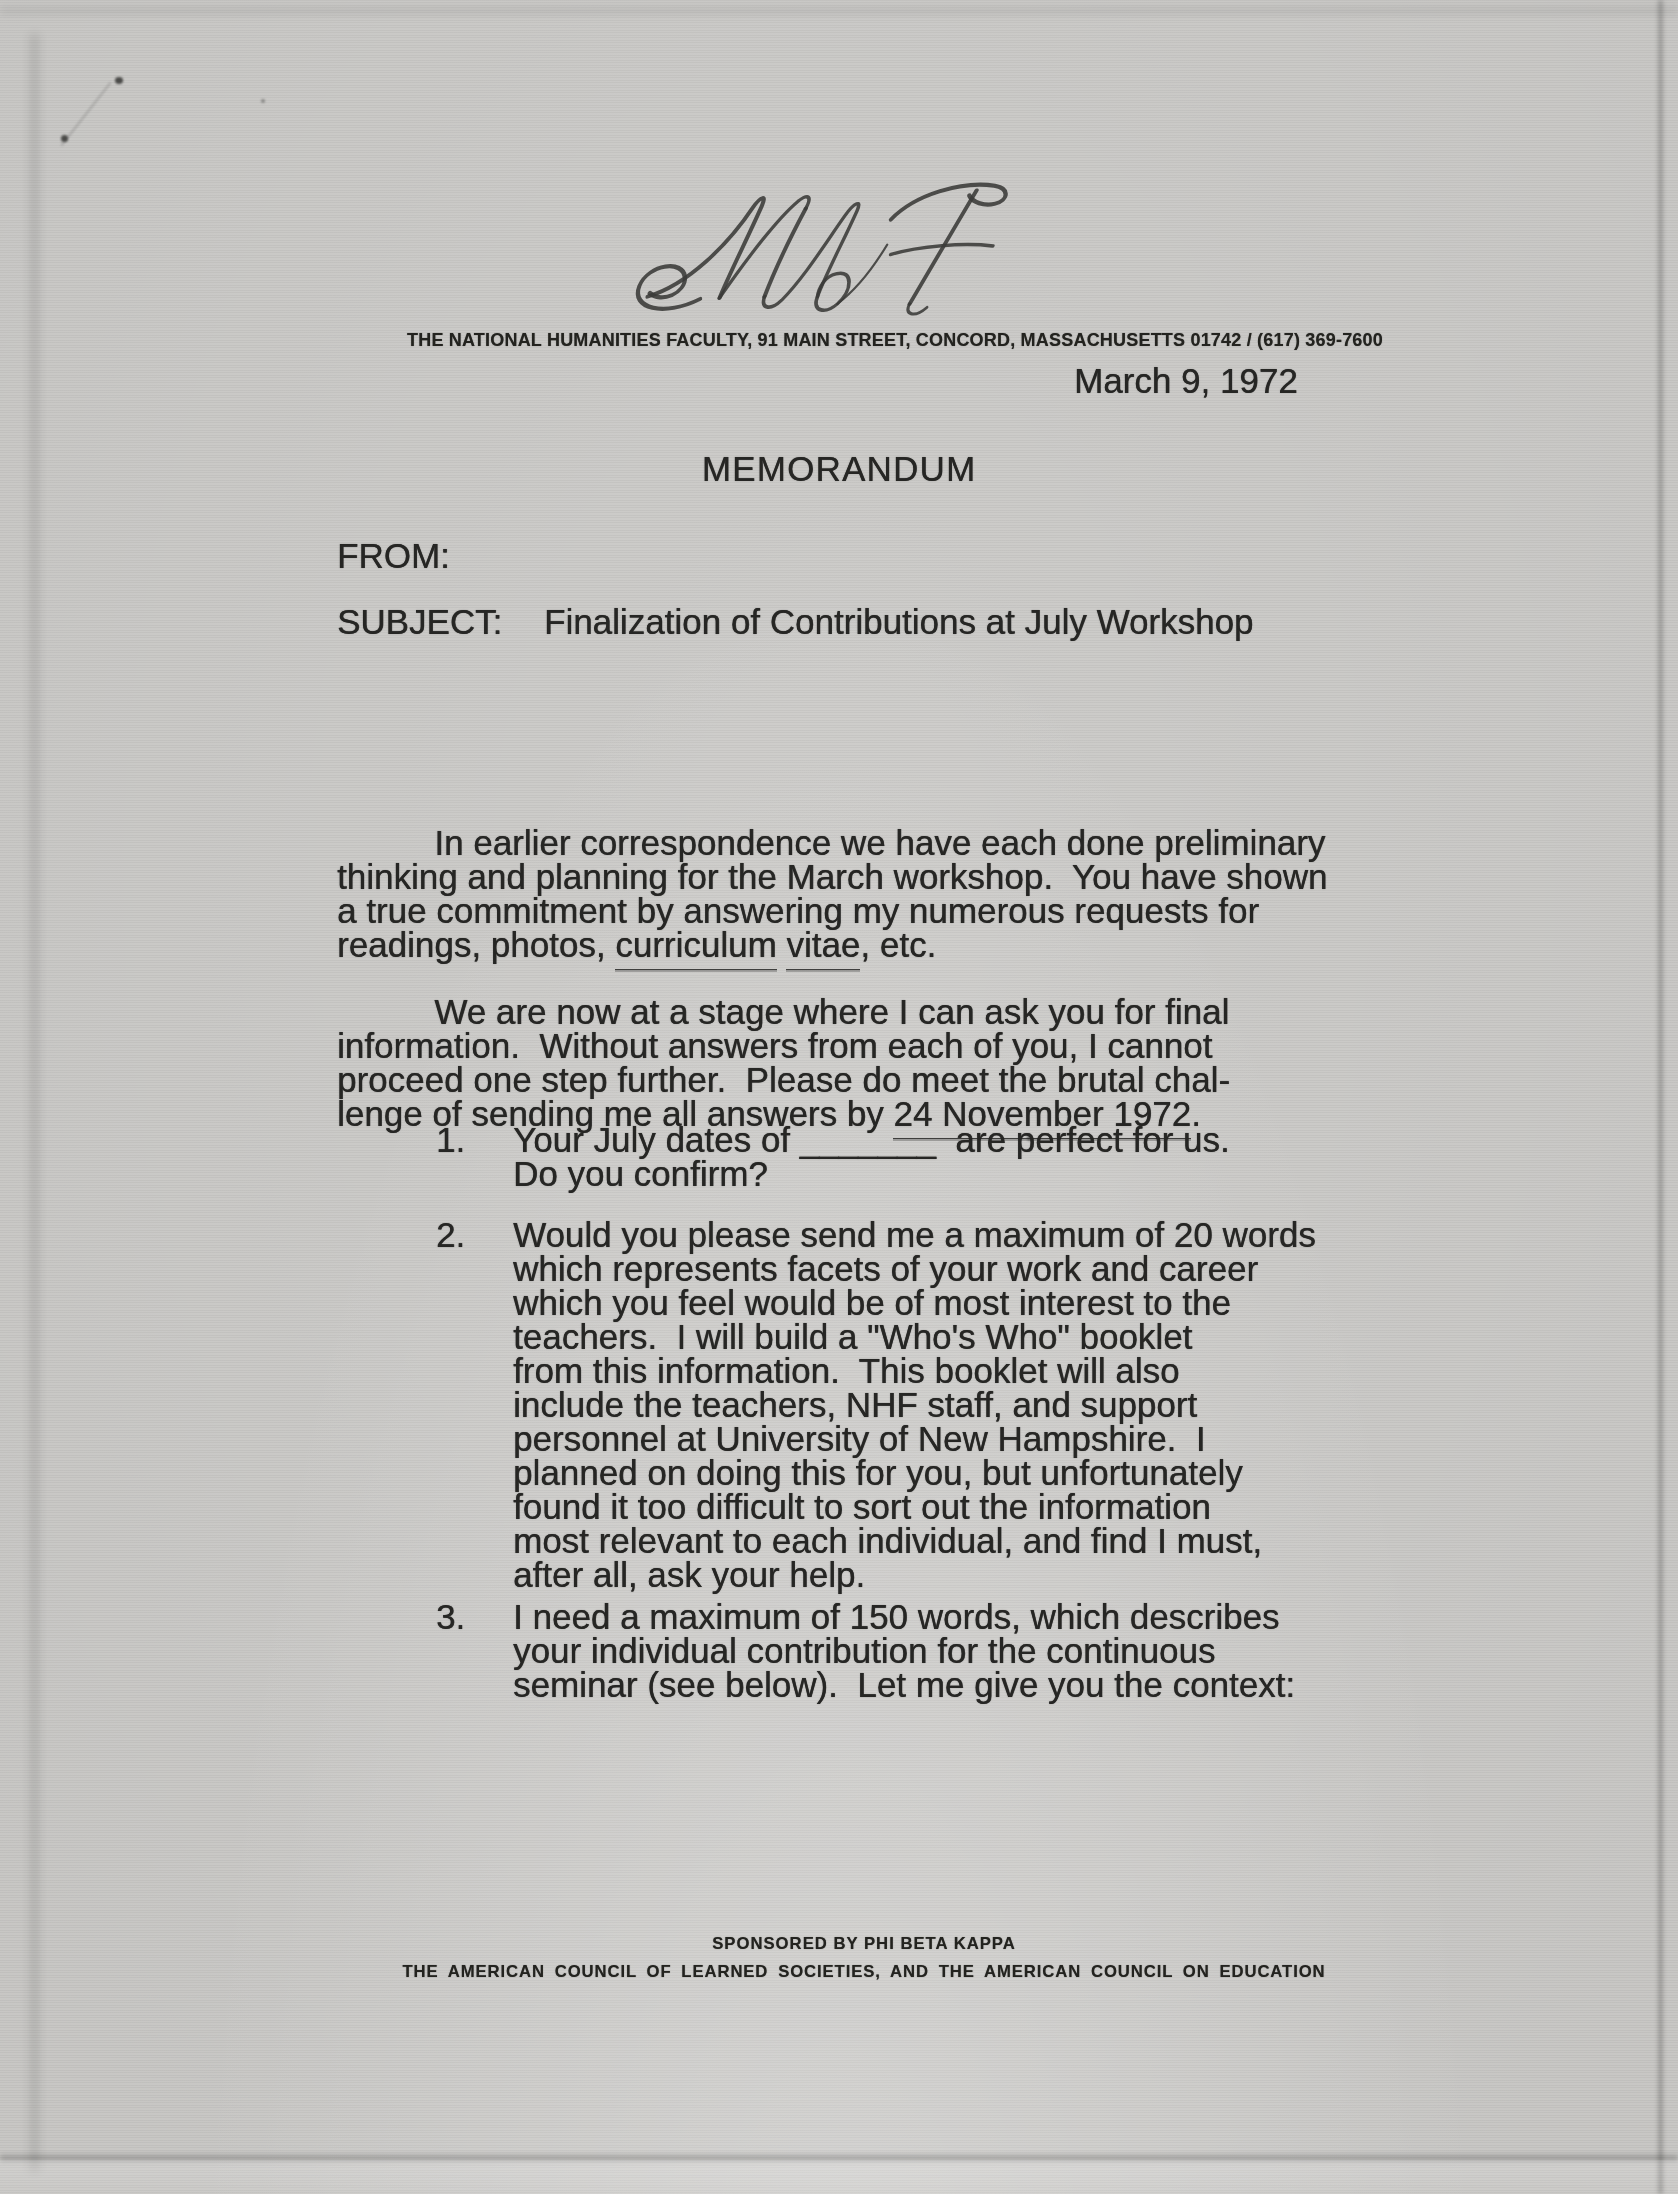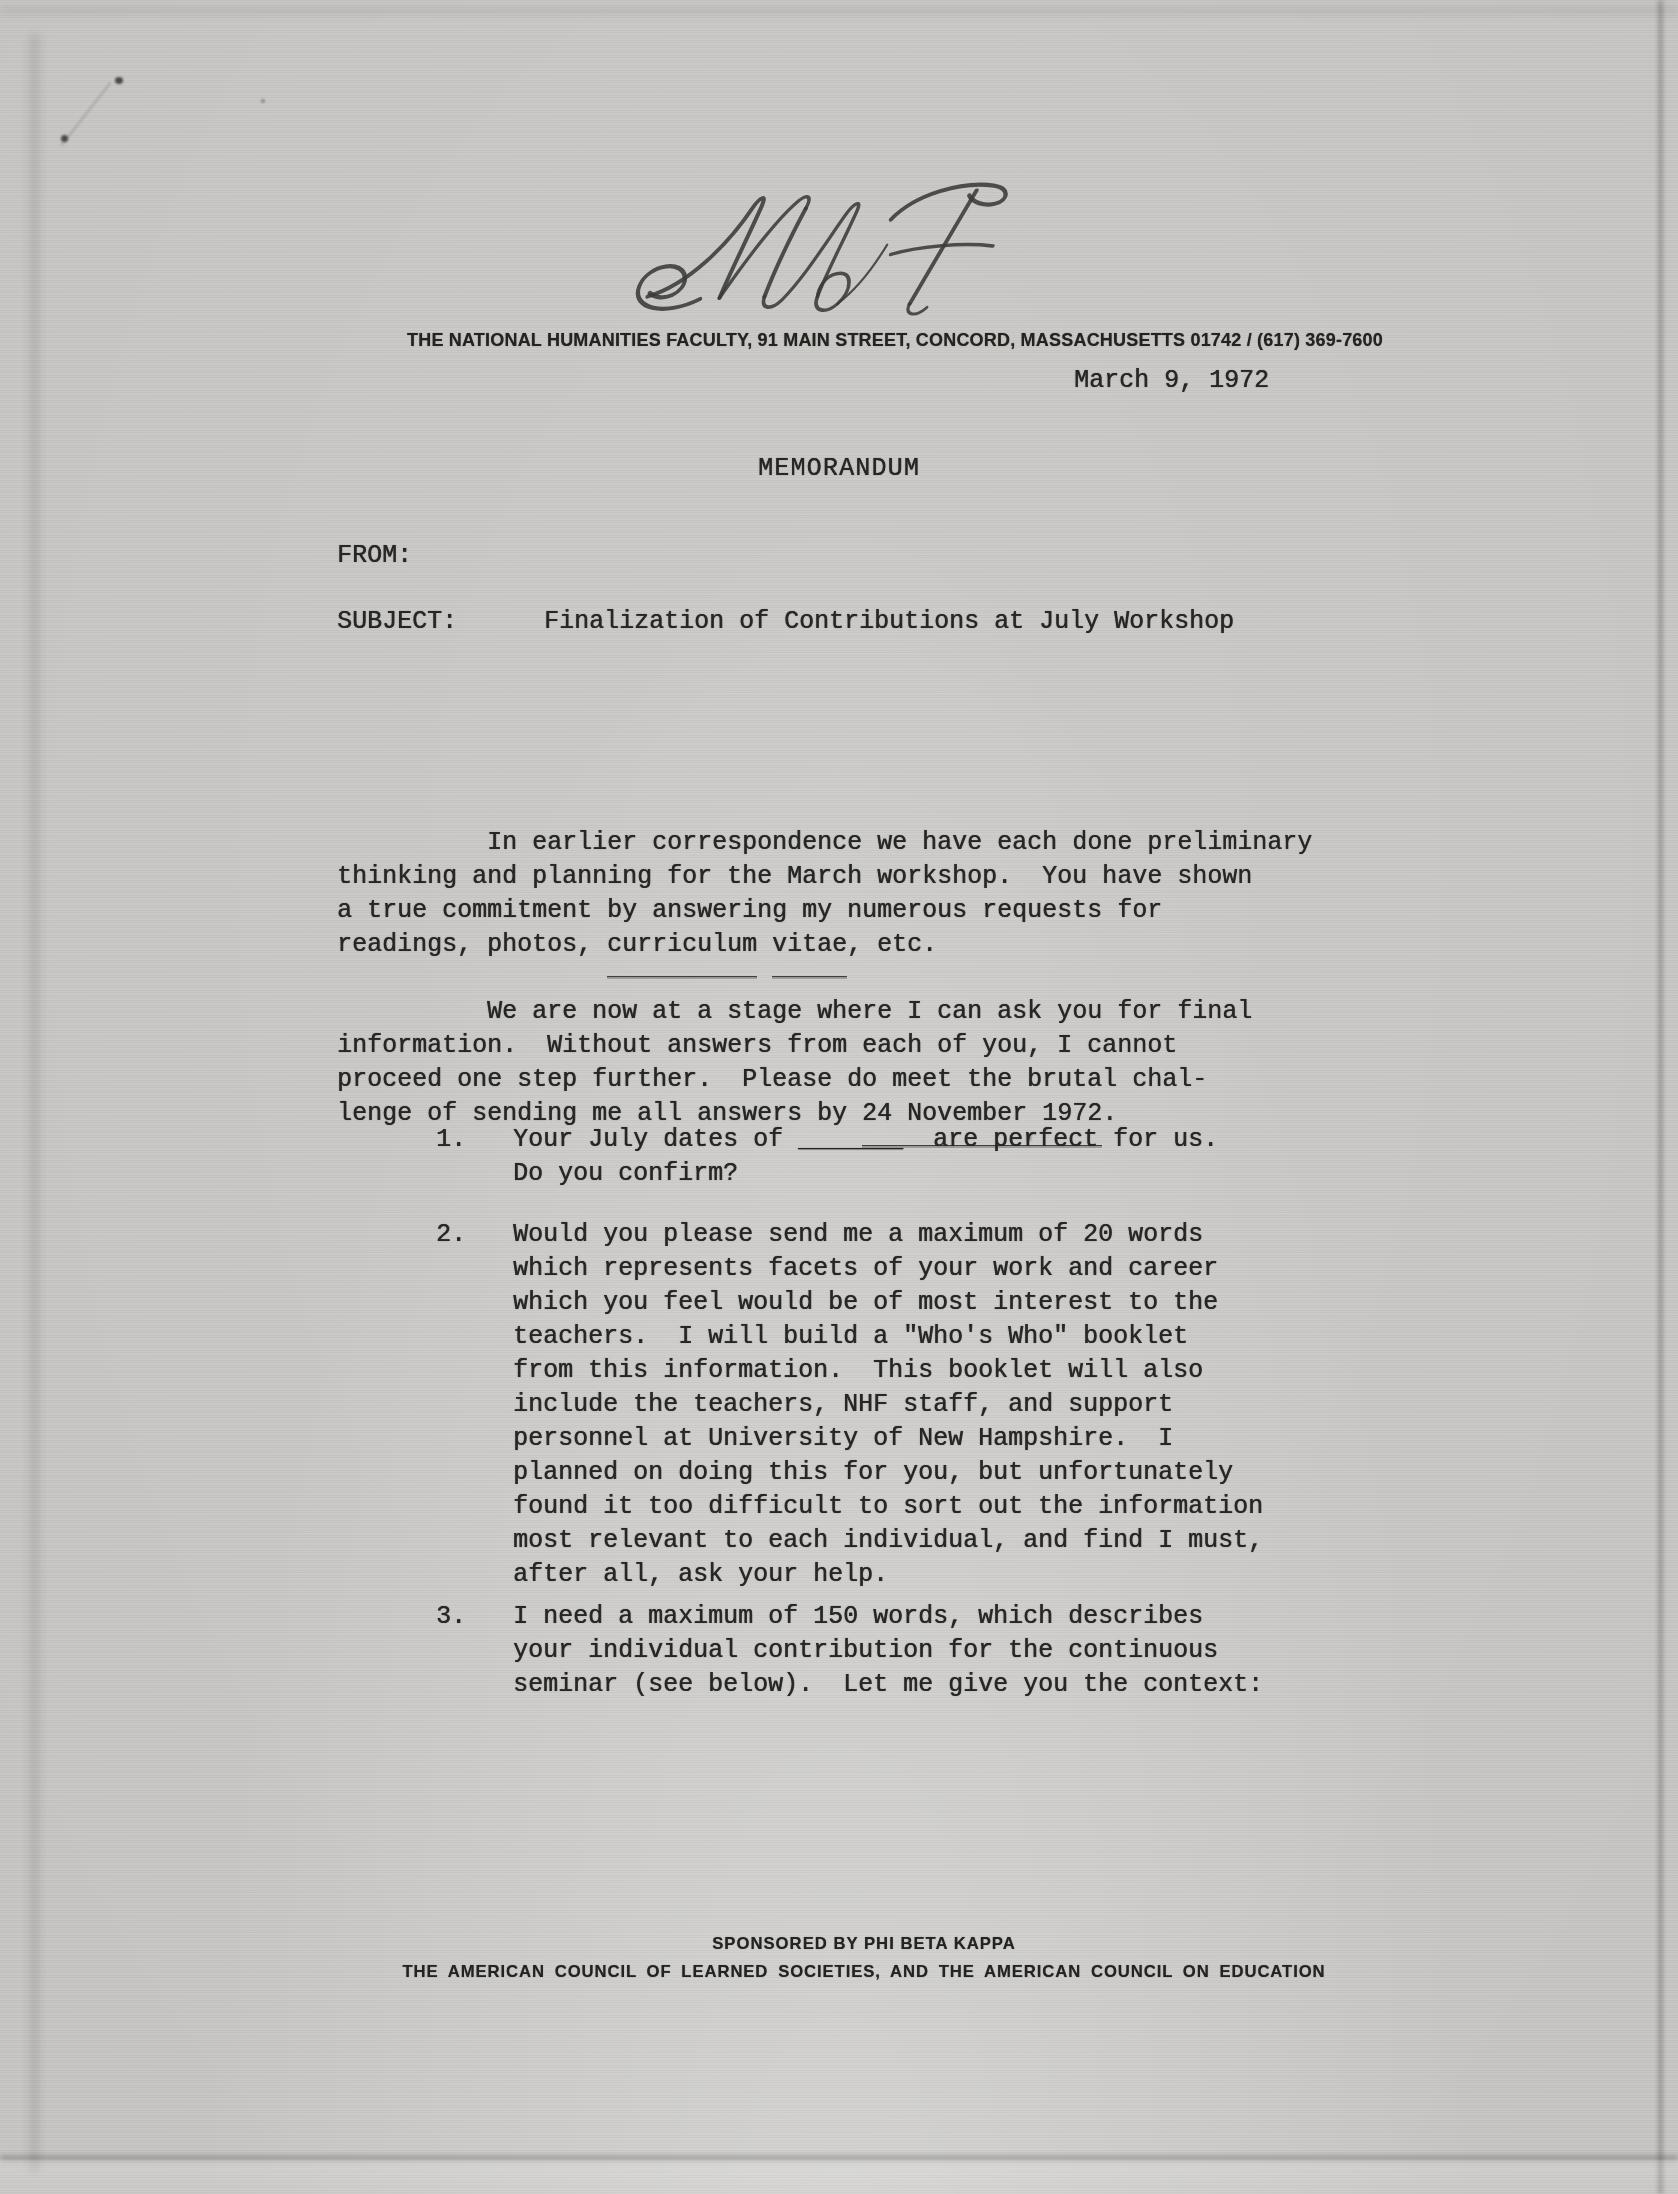--- a/index.html
+++ b/index.html
@@ -27,29 +27,29 @@
   .edge-right  { left:1658px; top:0; width:5px; height:2194px; background:rgba(0,0,0,0.22); filter:blur(1.9px); }
   .edge-bottom { left:0; top:2155px; width:100%; height:5.6px; background:rgba(0,0,0,0.20); filter:blur(2.5px); }
   .below-paper { position:absolute; left:0; top:2160px; width:100%; height:35px;
                  background:linear-gradient(180deg, rgba(255,255,255,0.18), rgba(255,255,255,0.05)); }
   .speck { position:absolute; background:#4a4a48; border-radius:50%; filter:blur(1.2px); }
   .scratch { position:absolute; width:1.9px; height:80px; left:85px; top:74px;
              background:rgba(60,60,58,0.22); transform:rotate(38deg); filter:blur(0.9px); }
 
   
   .tw {
-    font-family:Liberation Mono, monospace;
-    font-size:25px; line-height:34px; color:#262624;
+    font-family:Liberation Sans, sans-serif;
+    font-size:35px; line-height:34px; color:#262624;
     text-shadow:0.4px 0 0.4px rgba(30,30,28,0.75), 0 0 1.4px rgba(30,30,28,0.35);
     white-space:pre-wrap;
   }
   .u {
     border-bottom:1.9px solid rgba(38,38,36,0.85);
     box-shadow:0 1.9px 0 rgba(38,38,36,0.30);
-    padding-bottom:17px;
+    padding-bottom:5px;
     margin-top:20px;
   }
 
   
   .lp {
     font-family:"Liberation Sans","DejaVu Sans",sans-serif;
     font-weight:bold; color:#23231f;
     text-shadow:0 0 1px rgba(20,20,18,0.55);
   }
 

